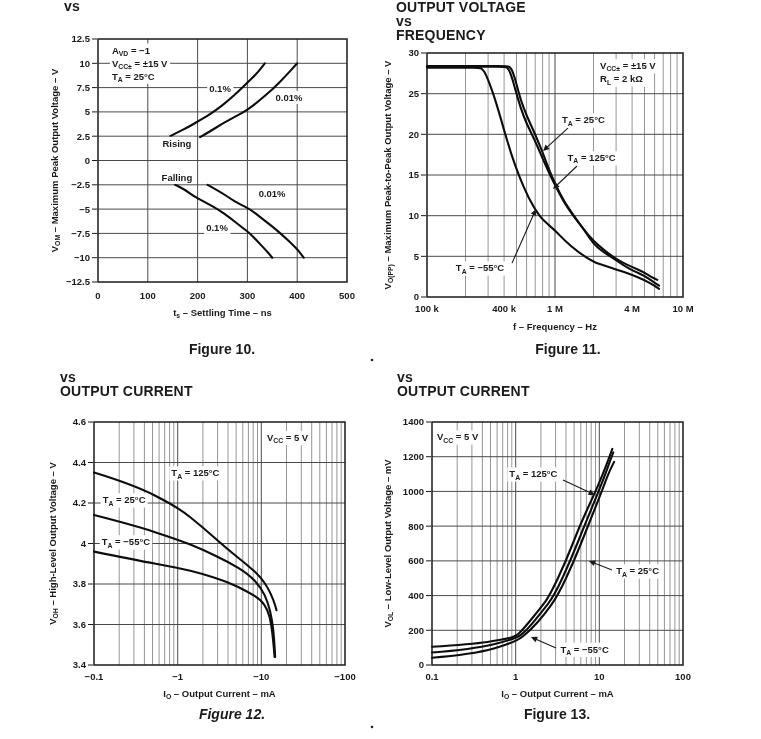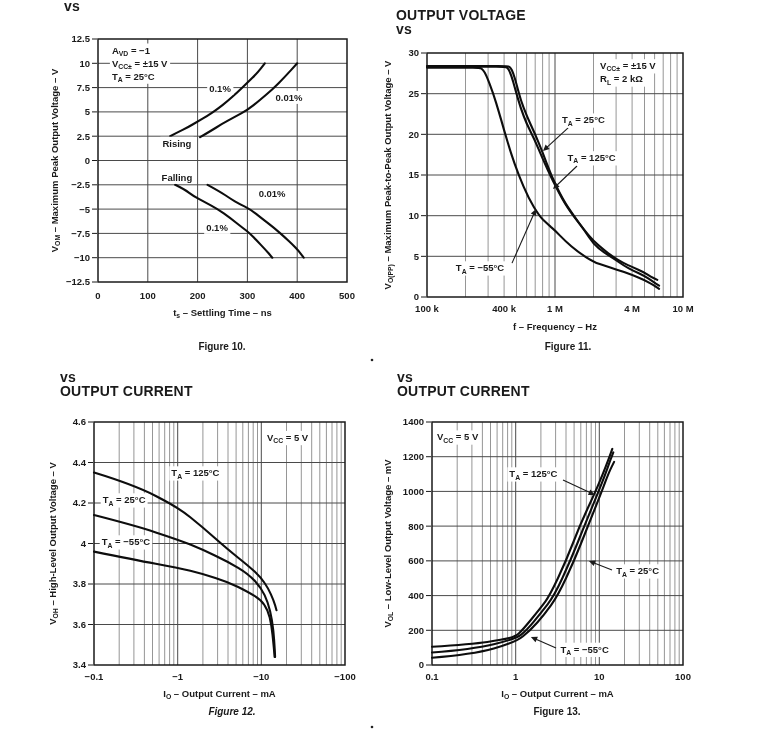--- a/index.html
+++ b/index.html
@@ -2,23 +2,23 @@
 <html><head>
 <meta charset="utf-8">
 <style>
   html,body{margin:0;padding:0;background:#fff;}
   #page{position:relative;width:761px;height:739px;background:#ffffff;overflow:hidden;
         font-family:"Liberation Sans",sans-serif;color:#1a1a1a;}
   #chart-canvas{position:absolute;left:0;top:0;}
   .title-block{position:absolute;width:320px;text-align:left;font-weight:bold;
                font-size:14px;line-height:14px;color:#1a1a1a;letter-spacing:.2px;}
   .caption{position:absolute;width:160px;text-align:center;font-weight:bold;
-           font-size:10px;color:#1a1a1a;}
+           font-size:14px;color:#1a1a1a;}
   #title-0{left:64px;top:-1px;}
-  #title-1{left:396px;top:0px;margin-top:8px;}
+  #title-1{left:396px;top:0px;}
   #title-2{left:60px;top:370px;}
   #title-3{left:397px;top:370px;}
   #cap-0{left:142px;top:341px;}
   #cap-1{left:488px;top:341px;}
   #cap-2{left:152px;top:706px;font-style:italic;}
   #cap-3{left:477px;top:706px;}
 </style>
 </head>
 <body>
 
@@ -300,20 +300,21 @@
       <circle cx="372" cy="360" r="1.3" fill="#222"></circle>
       <circle cx="372" cy="727" r="1.3" fill="#222"></circle>
     </svg>
 
   <div class="title-block" id="title-0">
     <div>vs</div>
   </div>
   <div class="title-block" id="title-1">
     <div>OUTPUT VOLTAGE</div>
     <div>vs</div>
+    <div>FREQUENCY</div>
   </div>
   <div class="title-block" id="title-2">
     <div>vs</div>
     <div>OUTPUT CURRENT</div>
   </div>
   <div class="title-block" id="title-3">
     <div>vs</div>
     <div>OUTPUT CURRENT</div>
   </div>
 

